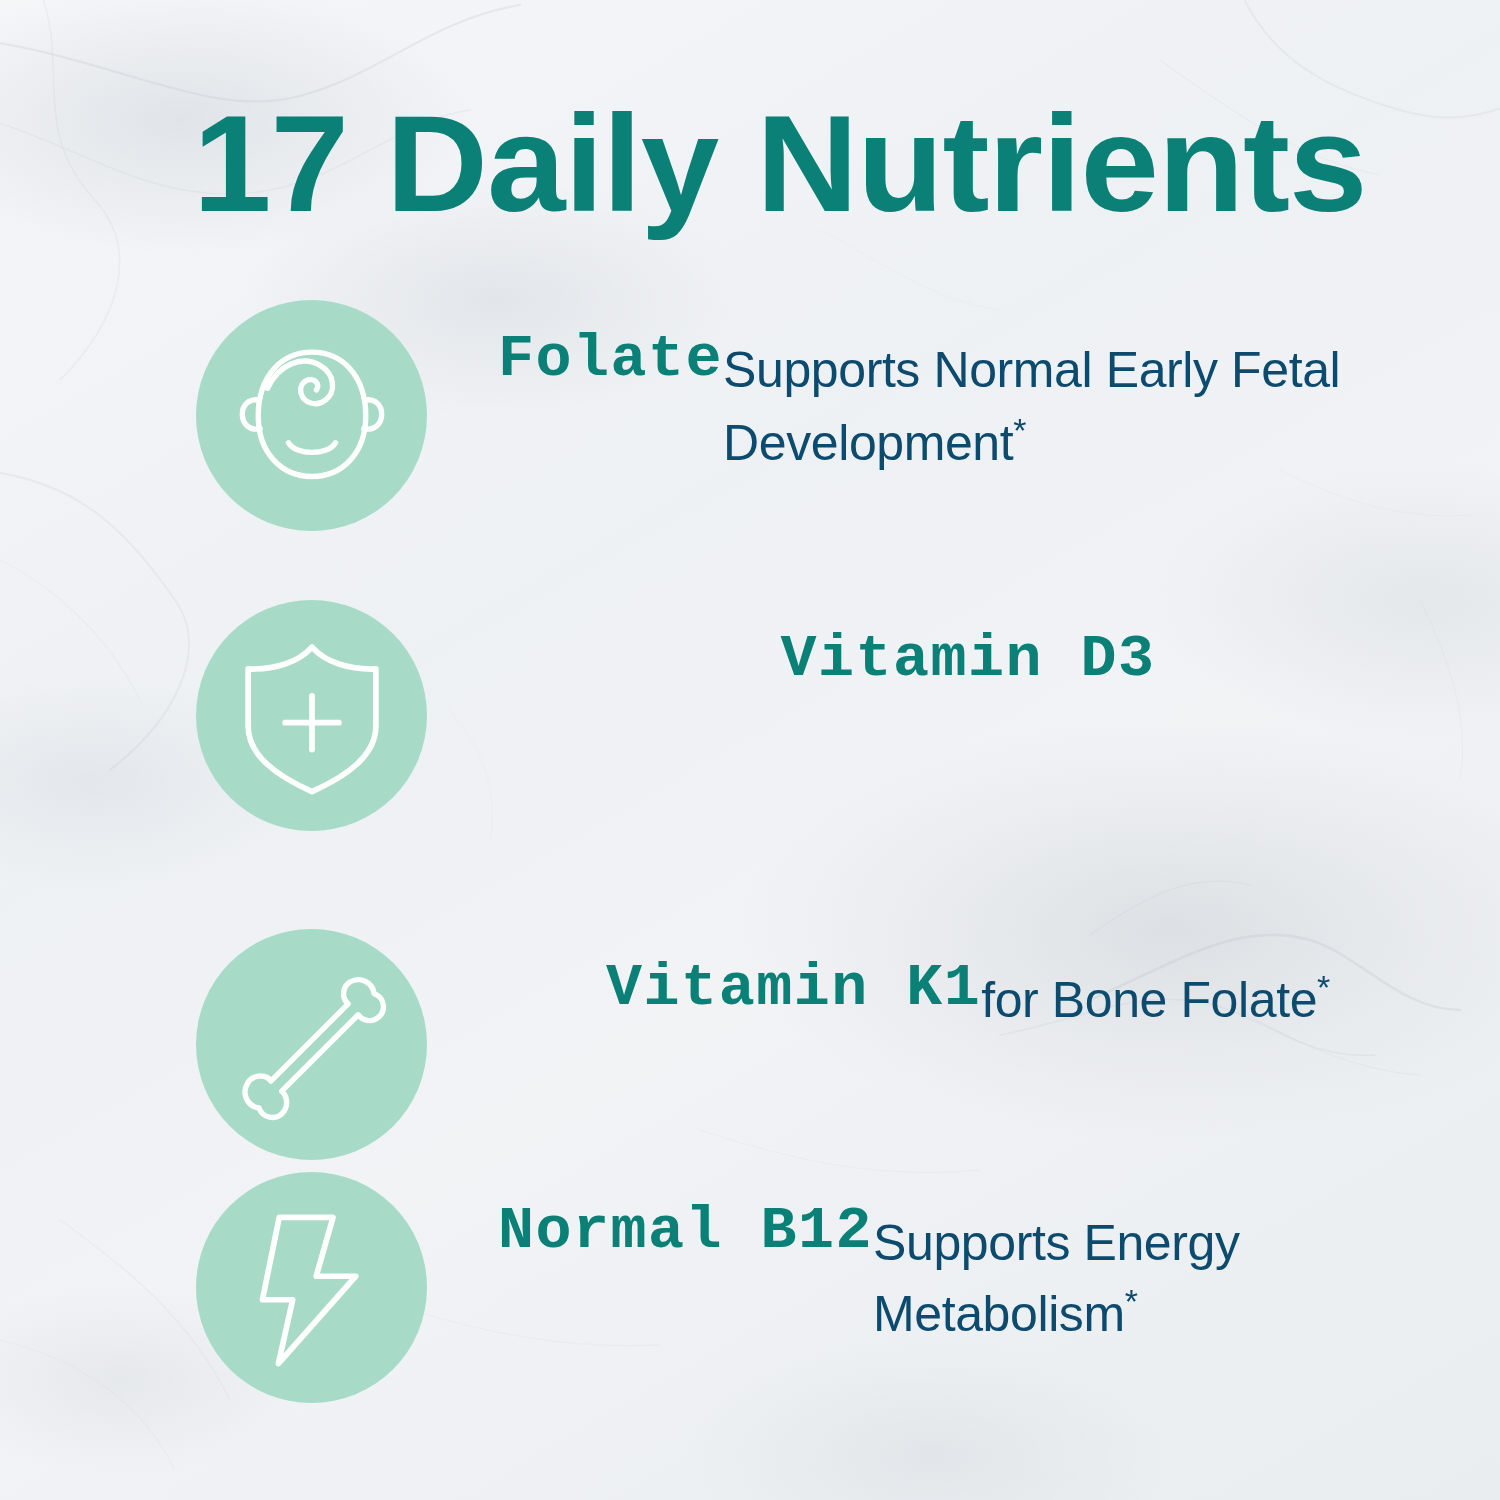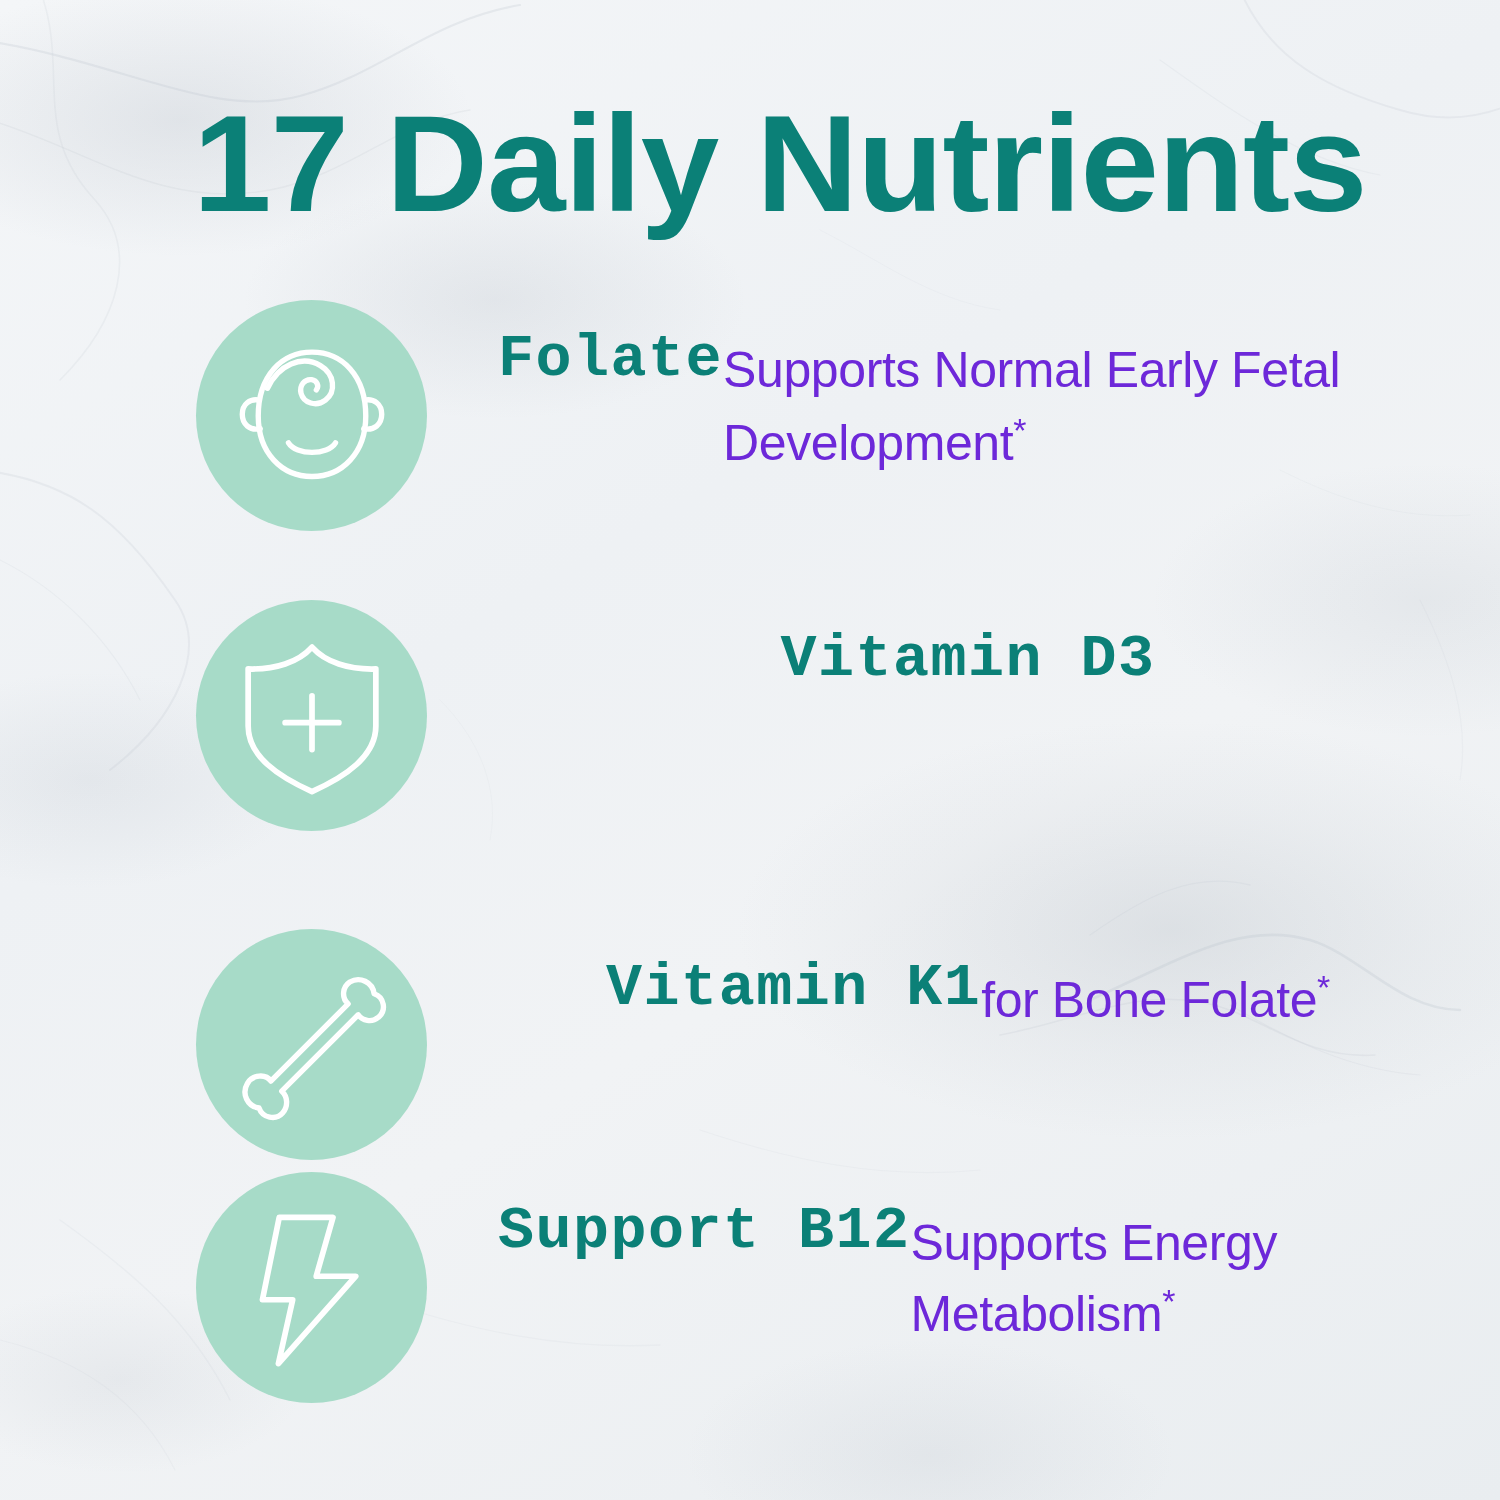--- a/index.html
+++ b/index.html
@@ -99,21 +99,21 @@
     color:#0b8077;
     font-family:"Liberation Mono", monospace;
     font-weight:bold;
     font-size:60px;
     line-height:1.04;
     letter-spacing:1.5px;
     white-space:nowrap;
   }
 
   .nutrient-desc {
-    color:#6d28d9;
+    color:#0c4a6e;
     font-family:"Liberation Sans", sans-serif;
     font-weight:400;
     font-size:50px;
     line-height:1.42;
     letter-spacing:-0.4px;
     margin-top:8px;
     max-width:900px;
   }
   .nutrient-desc .asterisk {
     font-size:34px;
@@ -224,18 +224,18 @@
 
     <div class="icon-circle">
       <svg width="168" height="168" viewBox="0 0 100 100">
         <g fill="none" stroke="#ffffff" stroke-width="3.4" stroke-linejoin="round" stroke-linecap="round">
           <path d="M 62.5 8 L 30.5 8 L 20.5 57 L 38.5 57 L 30 95 L 76 43 L 52.5 43 Z"></path>
         </g>
       </svg>
     </div>
 
     <div class="nutrient-text">
-      <div class="nutrient-name">Support B12</div>
+      <div class="nutrient-name">Normal B12</div>
       <div class="nutrient-desc"><span>Supports Energy Metabolism</span><span class="asterisk">*</span></div>
     </div>
   </div>
 
 </div>
 
 </body></html>

